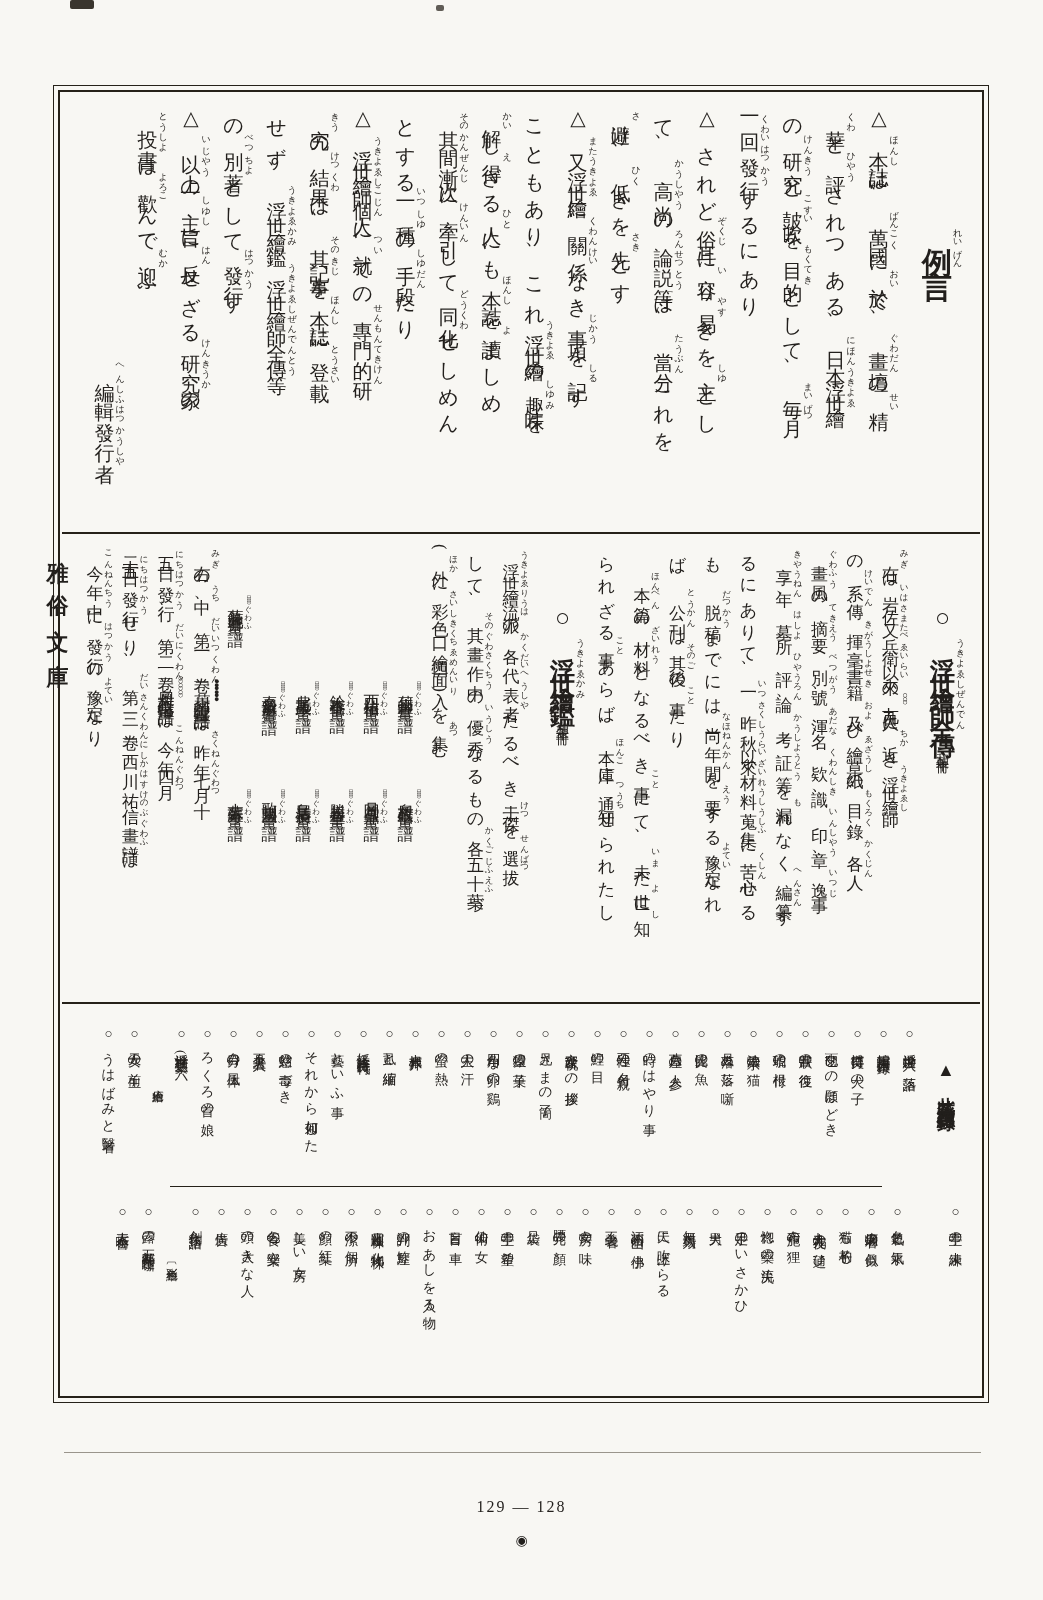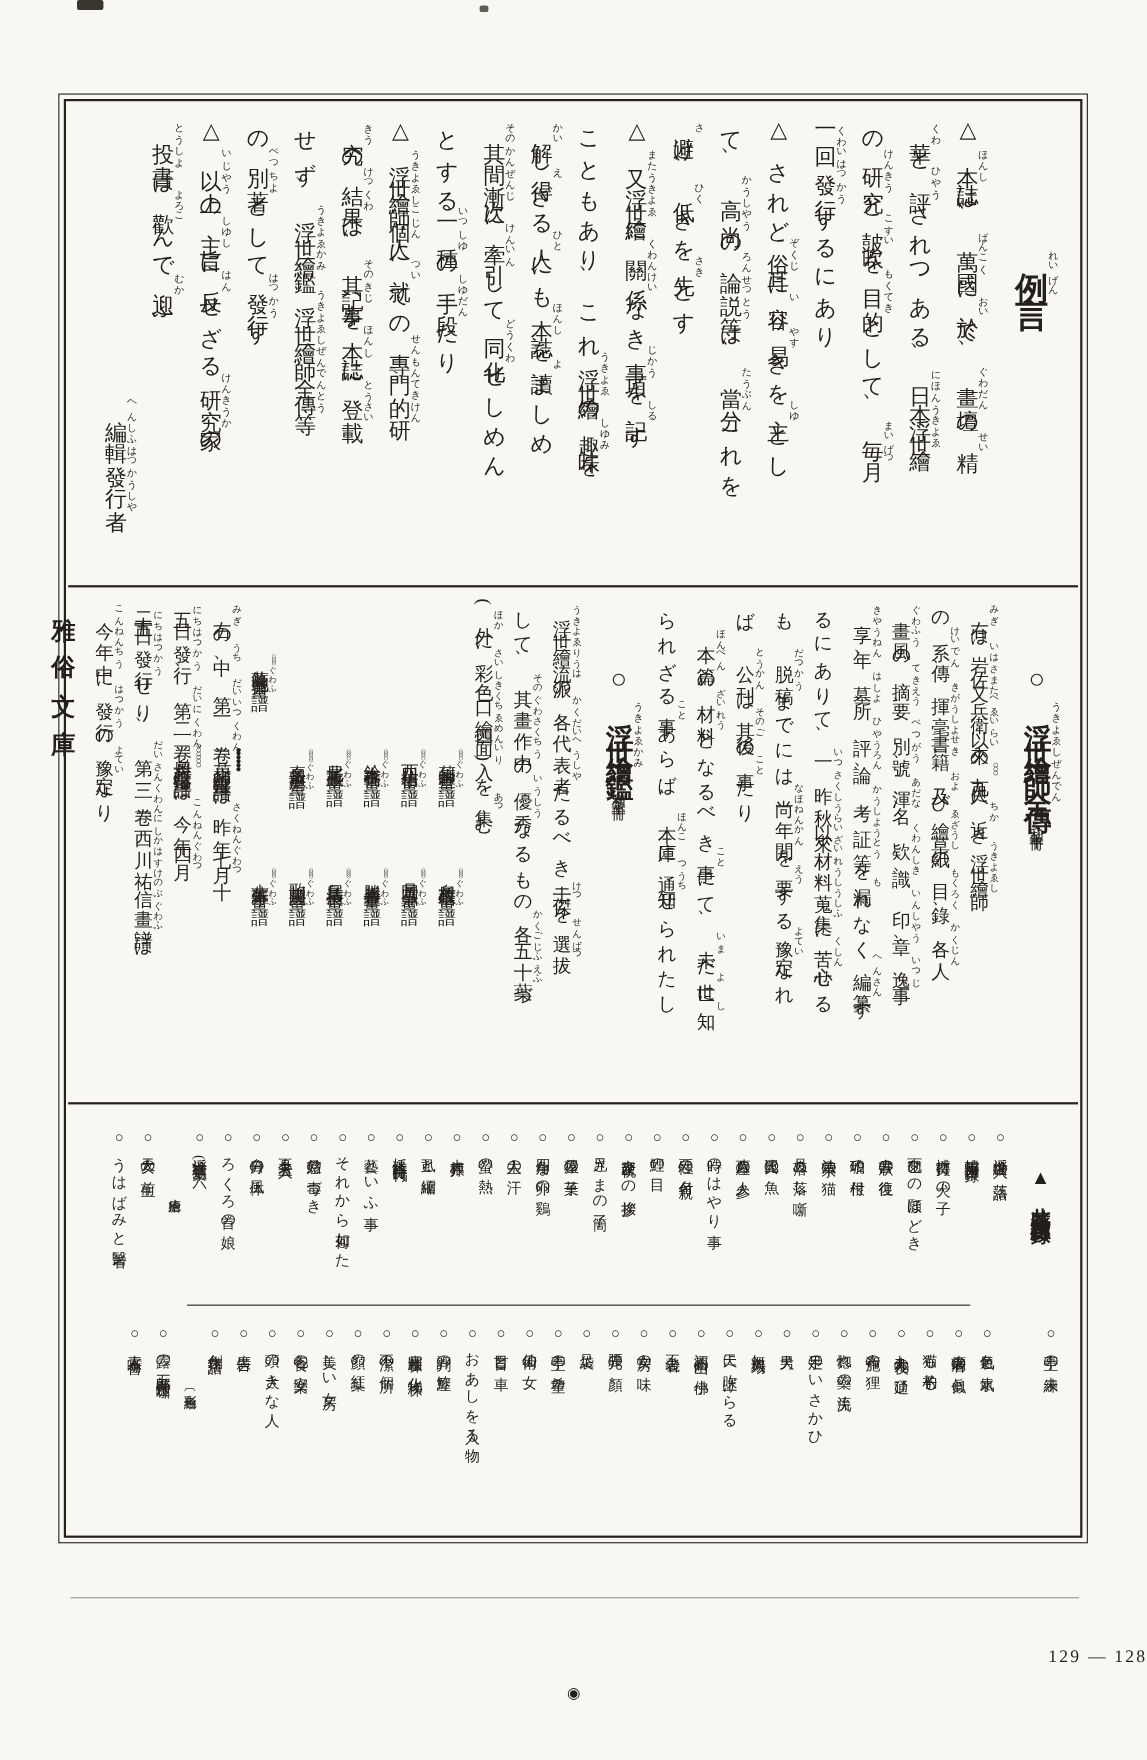--- a/index.html
+++ b/index.html
@@ -72,21 +72,21 @@
   .toc-band{position:absolute;writing-mode:vertical-rl;
     font-size:13.5px;line-height:26px;letter-spacing:1.5px;}
   .toc-top{top:22px;right:60px;left:8px;height:164px;}
   .toc-bottom{top:200px;right:14px;left:8px;height:182px;}
   .toc-bottom p.tcol:first-child{margin-block-end:32px;}
   .toc-divider{position:absolute;top:182px;left:110px;right:100px;border-top:1.5px solid #262119;}
   .sec3 .note{font-size:11.5px;line-height:21px;padding-inline-start:54px;letter-spacing:1px;}
 
   
   .footer-rule{position:absolute;left:64px;right:62px;top:1452px;border-top:1px solid #9a958c;}
-  .page-numbers{position:absolute;left:0;right:0;top:1498px;text-align:right;
+  .page-numbers{position:absolute;left:0;right:0;top:1498px;text-align:center;
     font-size:16px;letter-spacing:2px;margin:0;}
   .reg-mark{position:absolute;left:0;right:0;top:1532px;text-align:center;font-size:14px;margin:0;}
 </style>
 </head>
 <body>
 
 <div class="artifact" id="a1"></div>
 <div class="artifact" id="a2"></div>
 
 <div class="frame">

